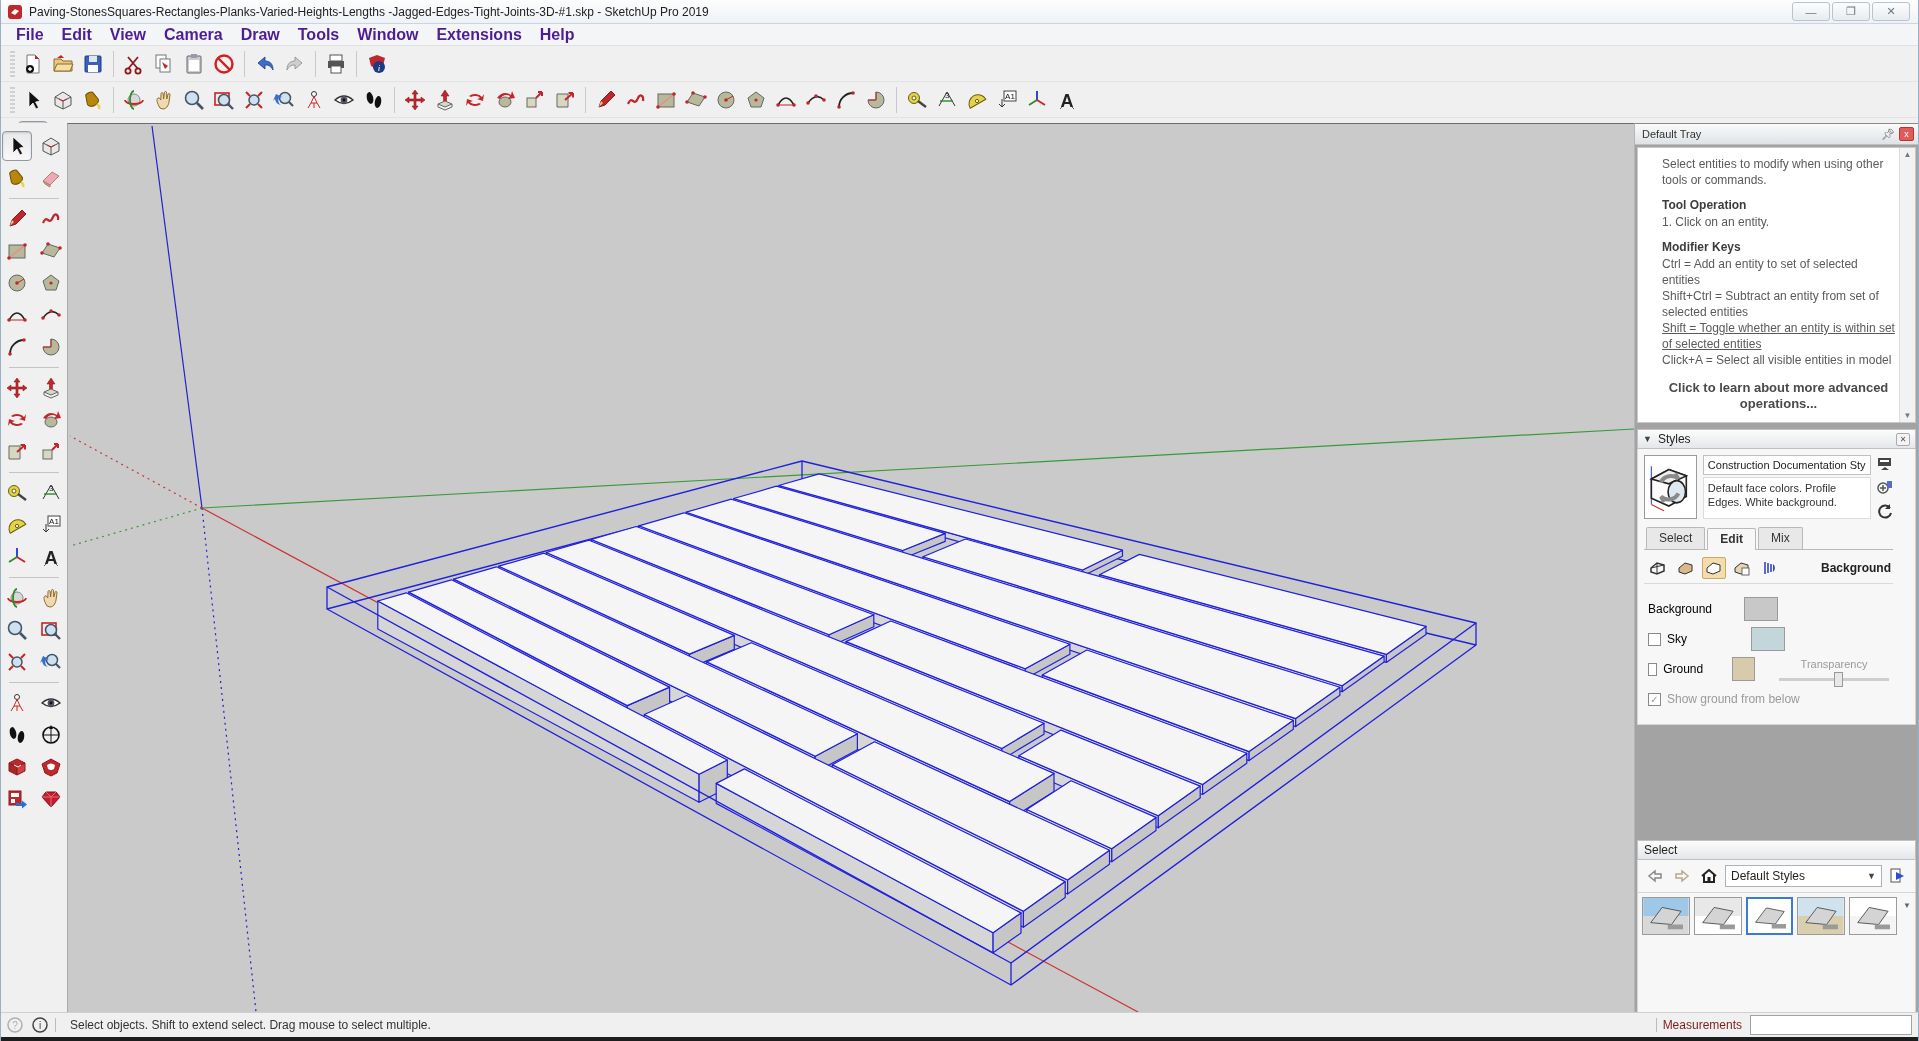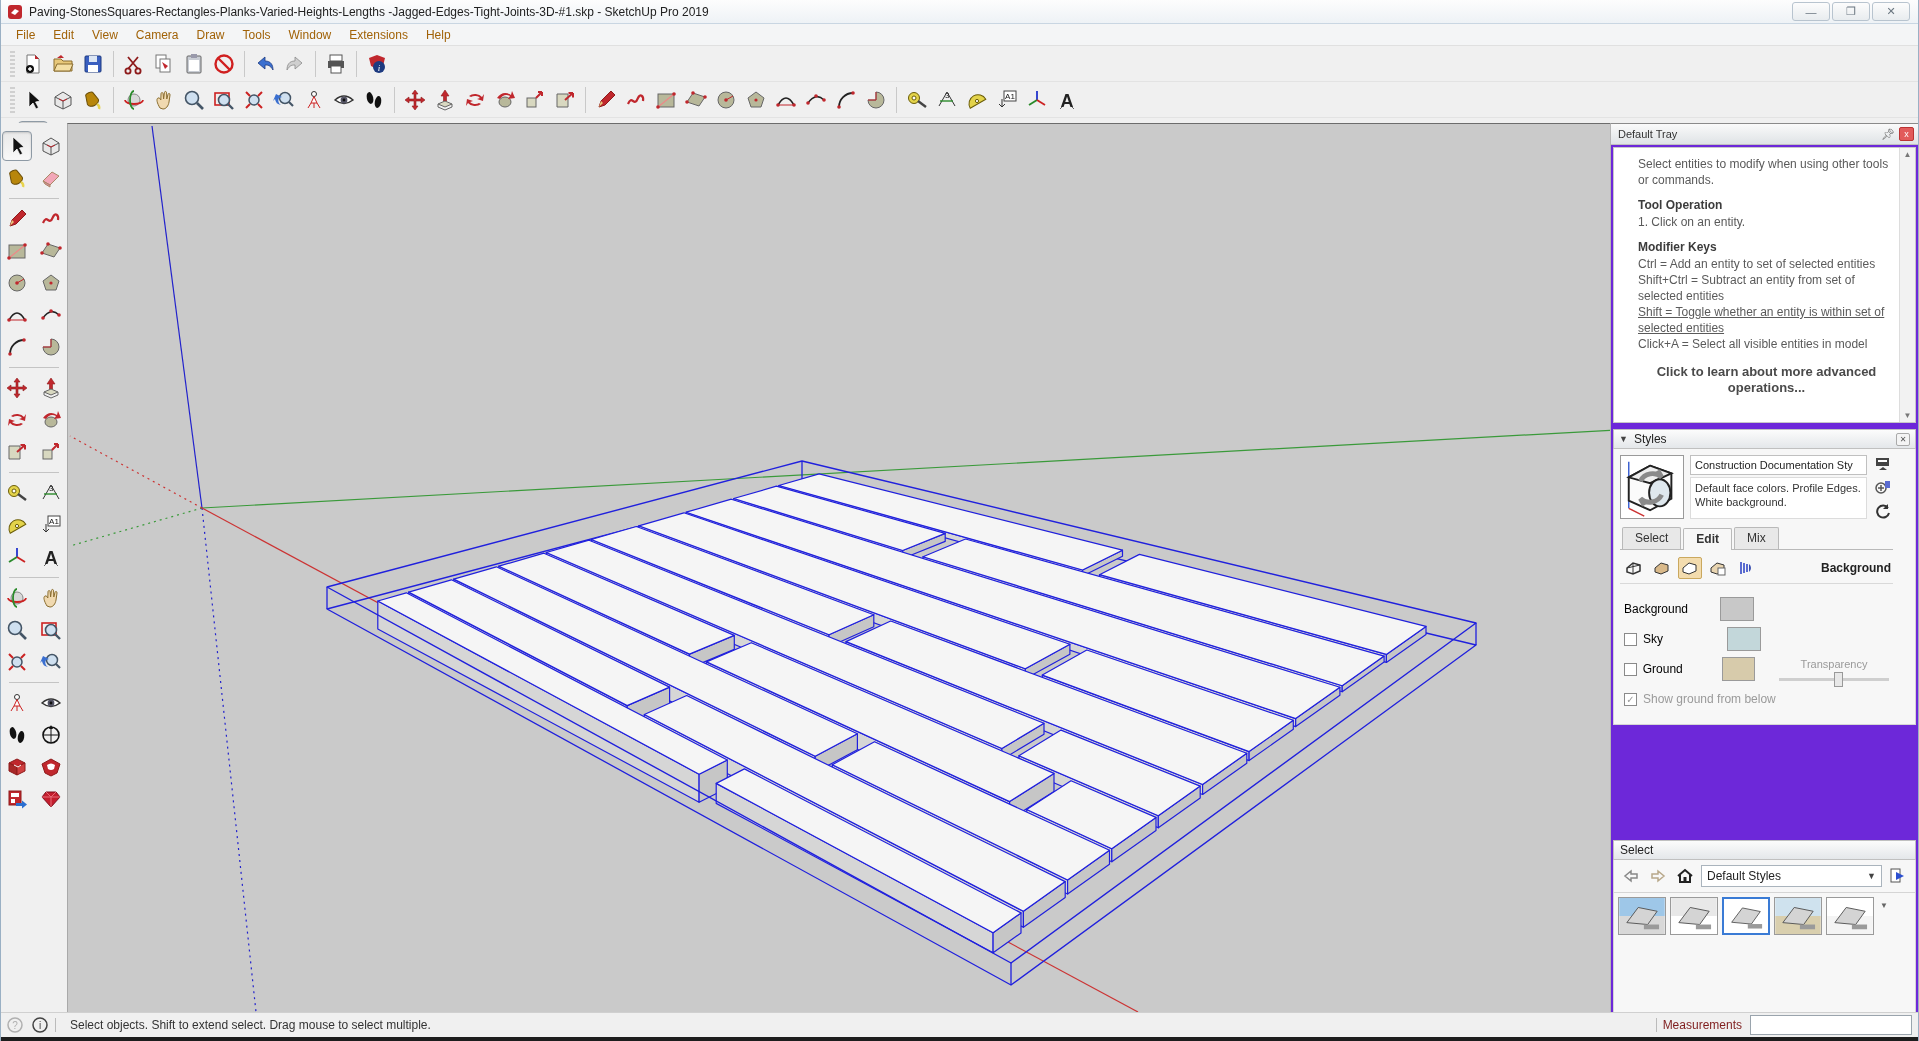--- a/index.html
+++ b/index.html
@@ -14,21 +14,21 @@
   .titlebar .logo { width:16px; height:16px; margin:0 6px 0 2px; }
   .title-text { font-size:12px; color:#222; flex:1; }
   .wincontrols { display:flex; gap:2px; margin-right:4px;}
   .winbtn { width:38px; height:19px; border:1px solid #b8c4cf; border-radius:3px;
     background:linear-gradient(#fcfcfc,#e8ecef); display:flex; align-items:center;
     justify-content:center; font-size:11px; color:#6a7680; }
 
   
   .menubar { height:22px; display:flex; align-items:center; background:#f4f5f6;
     border-bottom:1px solid #e0e0e0; padding-left:6px; }
-  .menu-item { font-size:12px; color:#a16207; padding:2px 9px; }
+  .menu-item { font-size:16px; color:#4c1d95; padding:2px 9px;font-weight:bold; }
 
   
   .toolbar { display:flex; align-items:center; background:#f0f0f0; padding-left:6px; }
   .tb1 { height:36px; border-bottom:1px solid #e3e3e3;}
   .tb2 { height:36px; border-bottom:1px solid #e3e3e3;}
   .tb3 { height:38px; border-bottom:2px solid #b5b5b5;}
   .tbtn { width:30px; height:30px; display:flex; align-items:center; justify-content:center;
     border:1px solid transparent; border-radius:2px; position:relative; }
   .tbtn.pressed { border:1px solid #8e9aa5; background:linear-gradient(#e9e9e9,#f8f8f8);
     box-shadow:inset 0 1px 2px rgba(0,0,0,.15); border-radius:4px;}
@@ -41,21 +41,21 @@
   .main { position:absolute; top:123px; bottom:29px; left:0; right:0; display:flex; }
   .ltools { width:66px; background:#f0f0f0; padding-top:8px; overflow:hidden; }
   .lrow { display:flex; justify-content:center; gap:4px; margin-bottom:2px;}
   .lsep { height:1px; background:#c4c4c4; margin:5px 8px; }
 
   .viewport { flex:1; position:relative; background:#cacaca;
     border-top:1px solid #6c6c6c; border-left:1px solid #a9a9a9; }
   .viewport svg { position:absolute; inset:0; }
 
   
-  .tray { width:308px; background:#6d28d9; border-top:1px solid #8a8a8a;
+  .tray { width:284px; background:#a3a3a3; border-top:1px solid #8a8a8a;
     border-left:1px solid #b5b5b5; display:flex; flex-direction:column; }
   .tray-title { height:21px; background:linear-gradient(#fafafa,#dfe3e6);
     border-bottom:1px solid #c0c0c0; display:flex; align-items:center; padding:0 4px; }
   .tray-title span.t { flex:1; font-size:11px; color:#333; padding-left:3px;}
   .tray-x { width:15px; height:14px; background:#e25b5b; border:1px solid #b33;
     color:#fff; font-size:9px; line-height:12px; text-align:center; border-radius:2px;}
   .pinicon { color:#555; font-size:11px; margin-right:4px; transform:rotate(0deg);}
 
   .instructor { position:relative; height:276px; background:#fff; margin:2px 2px 0 2px;
     border:1px solid #c8c8c8; padding:8px 20px 4px 24px; overflow:hidden;}

